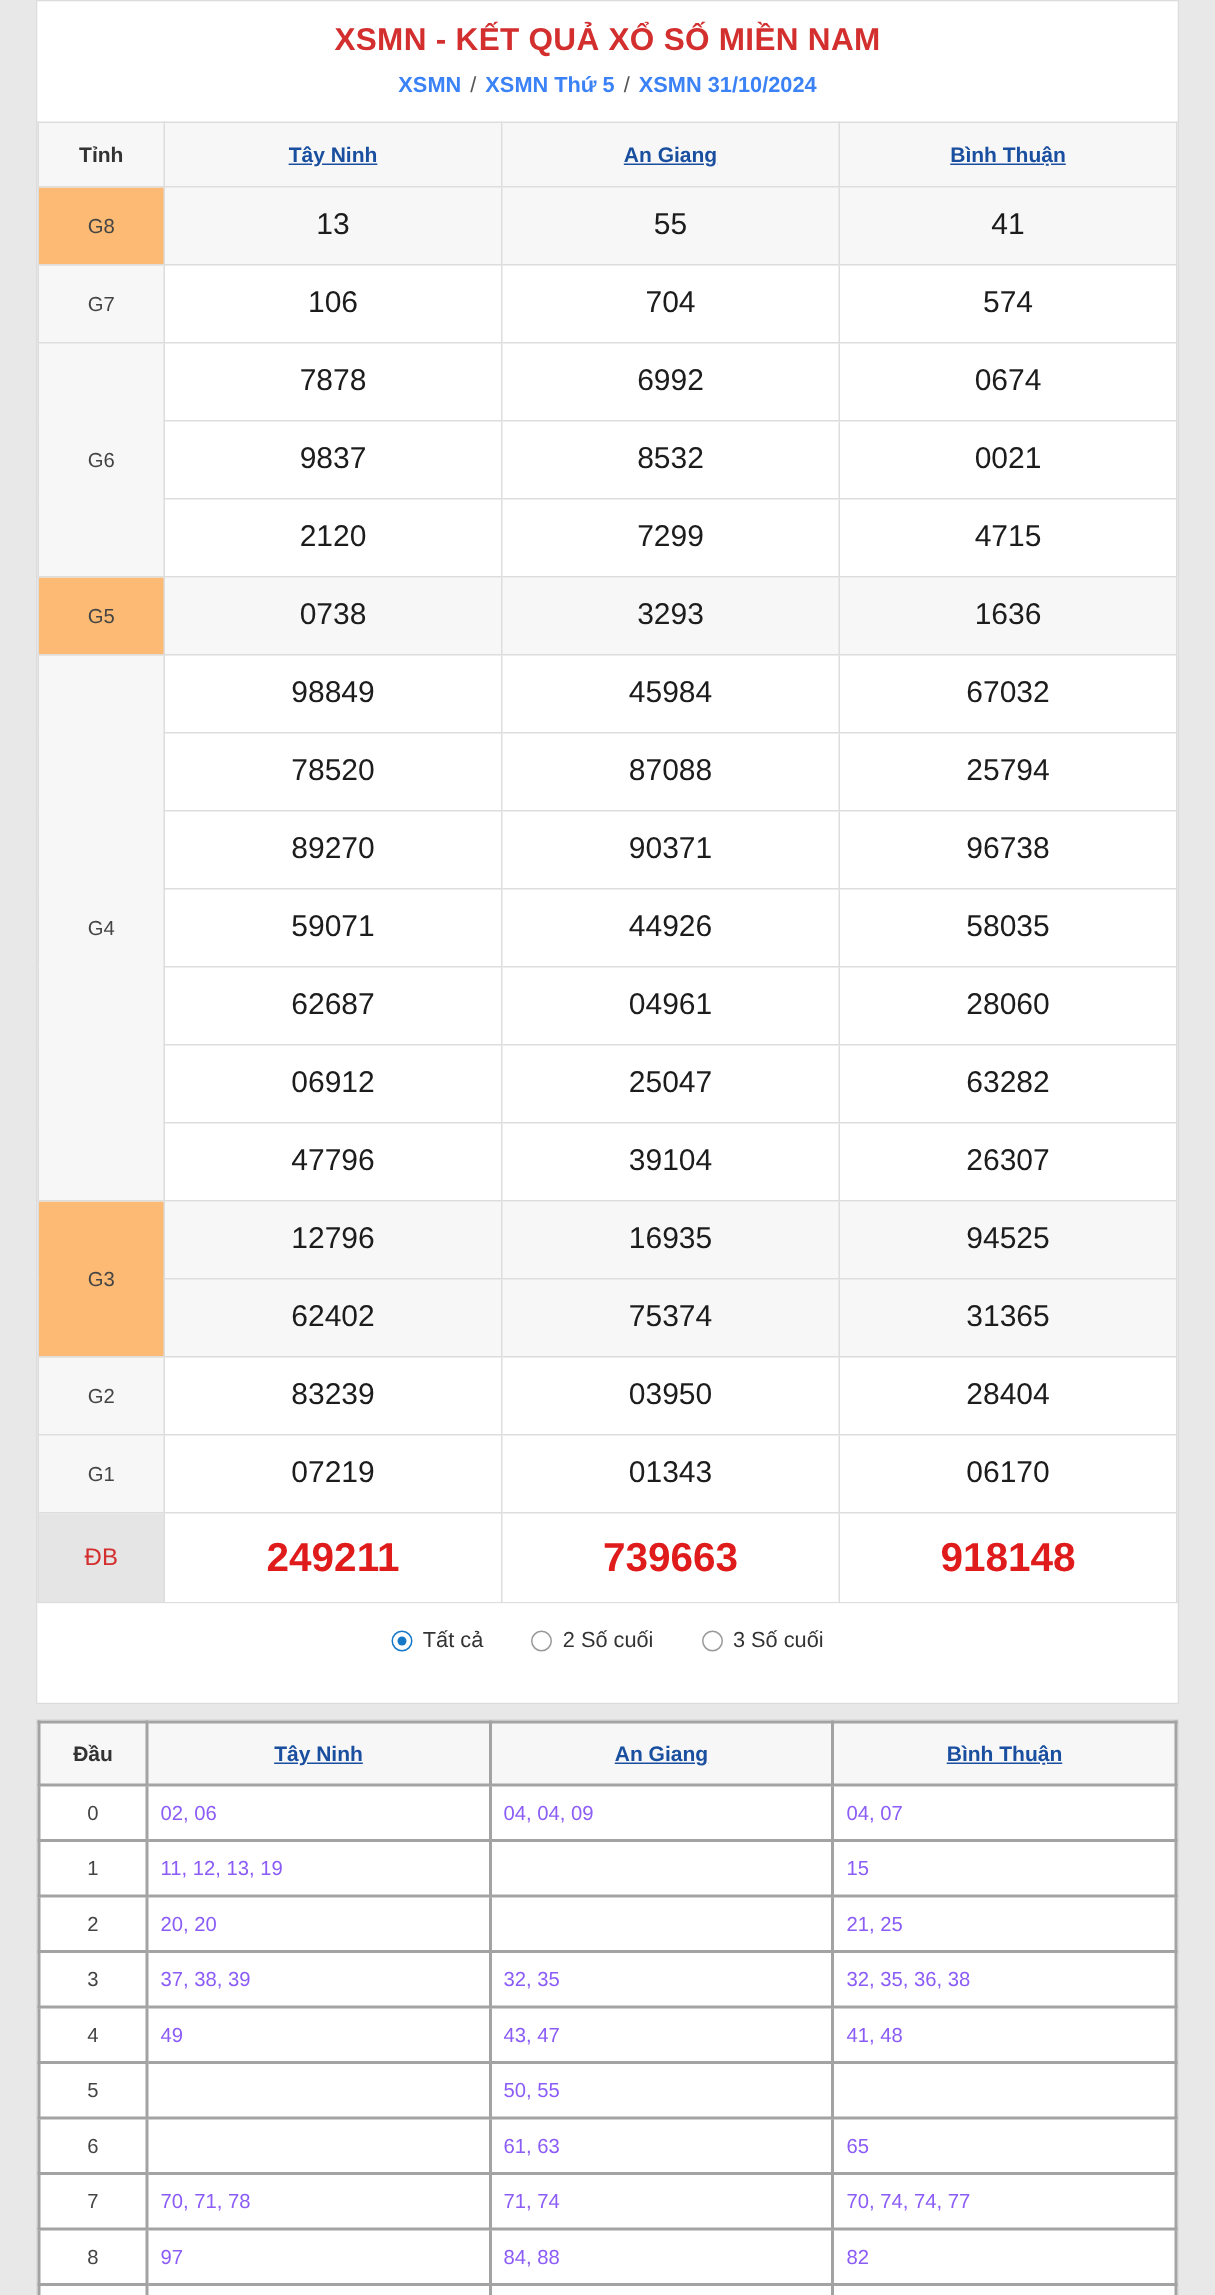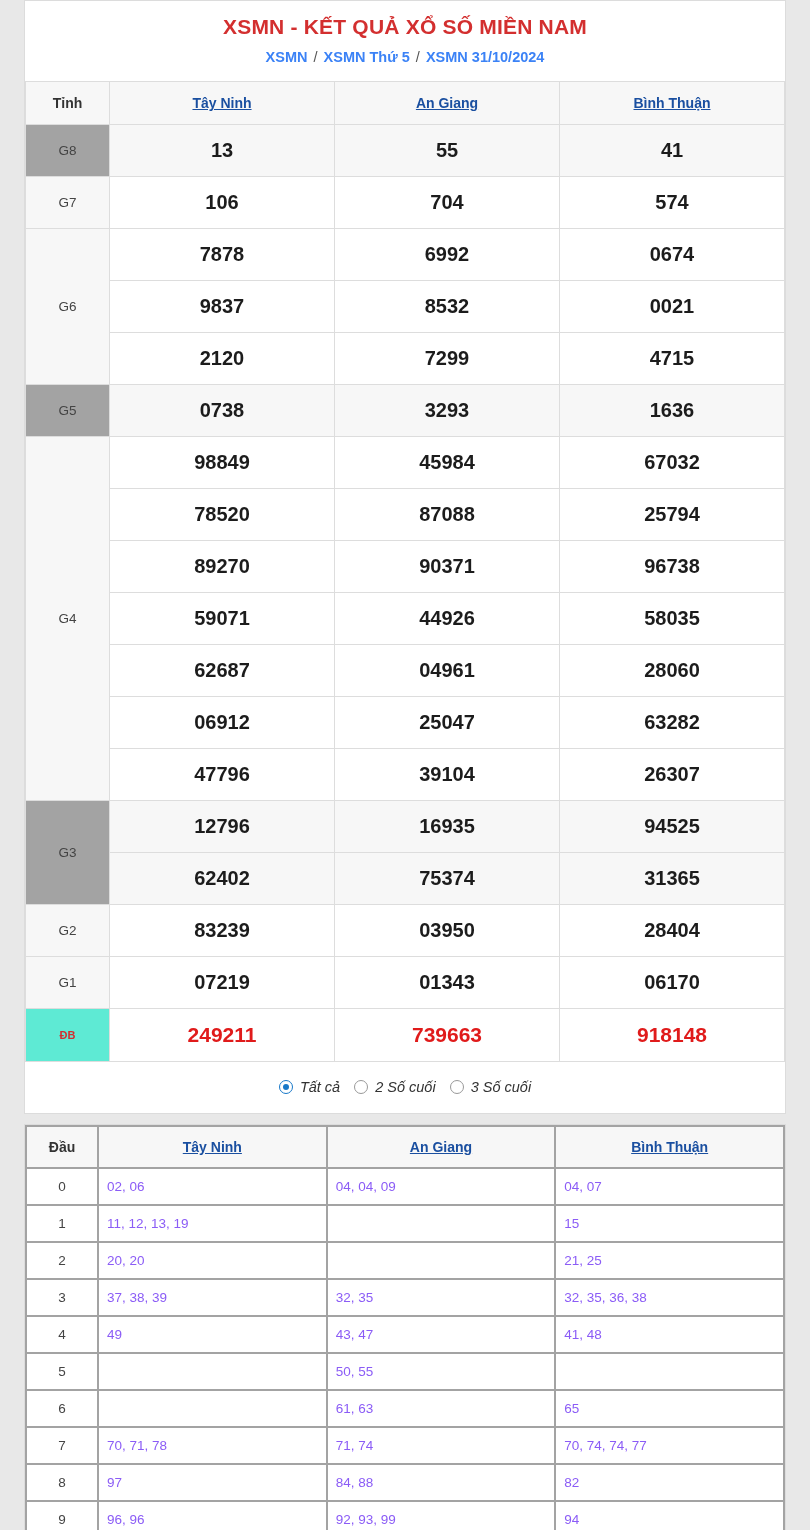--- a/index.html
+++ b/index.html
@@ -68,39 +68,38 @@
   }
   .col-label { width: 84px; }
   td.glabel {
     background: #f7f7f7;
     font-size: 13.5px;
     color: #444;
     width: 84px;
   }
   td.num {
     font-size: 20px;
-    font-weight: bold;
+    font-weight: normal;
     color: #1c1c1c;
     padding: 14px 2px;
     height: 52px;
   }
   tr.shaded td.num { background: #f7f7f7; }
-  tr.shaded td.glabel { background: #a3a3a3; }
-  td.db-label { color: #d32f2f; font-weight: bold; font-size: 11px; background:#5eead4;}
-  td.db { color: #e01b1b; font-size: 21px; font-weight: bold; }
+  tr.shaded td.glabel { background: #fdba74; }
+  td.db-label { color: #d32f2f; font-weight: normal; font-size: 16px; background:#e5e5e5;}
+  td.db { color: #e01b1b; font-size: 27px; font-weight: bold; }
 
   .filters {
     display: flex;
     justify-content: center;
     align-items: center;
-    gap: 14px;
-    padding: 16px 0 18px 0;
+    gap: 32px;
+    padding: 16px 0 33px 0;
     background: #fff;
     border-top: 1px solid #ffffff;
-    font-style: italic;
   }
   .filter {
     display: flex;
     align-items: center;
     gap: 7px;
     font-size: 14.5px;
     color: #333;
     cursor: pointer;
   }
   .radio {

